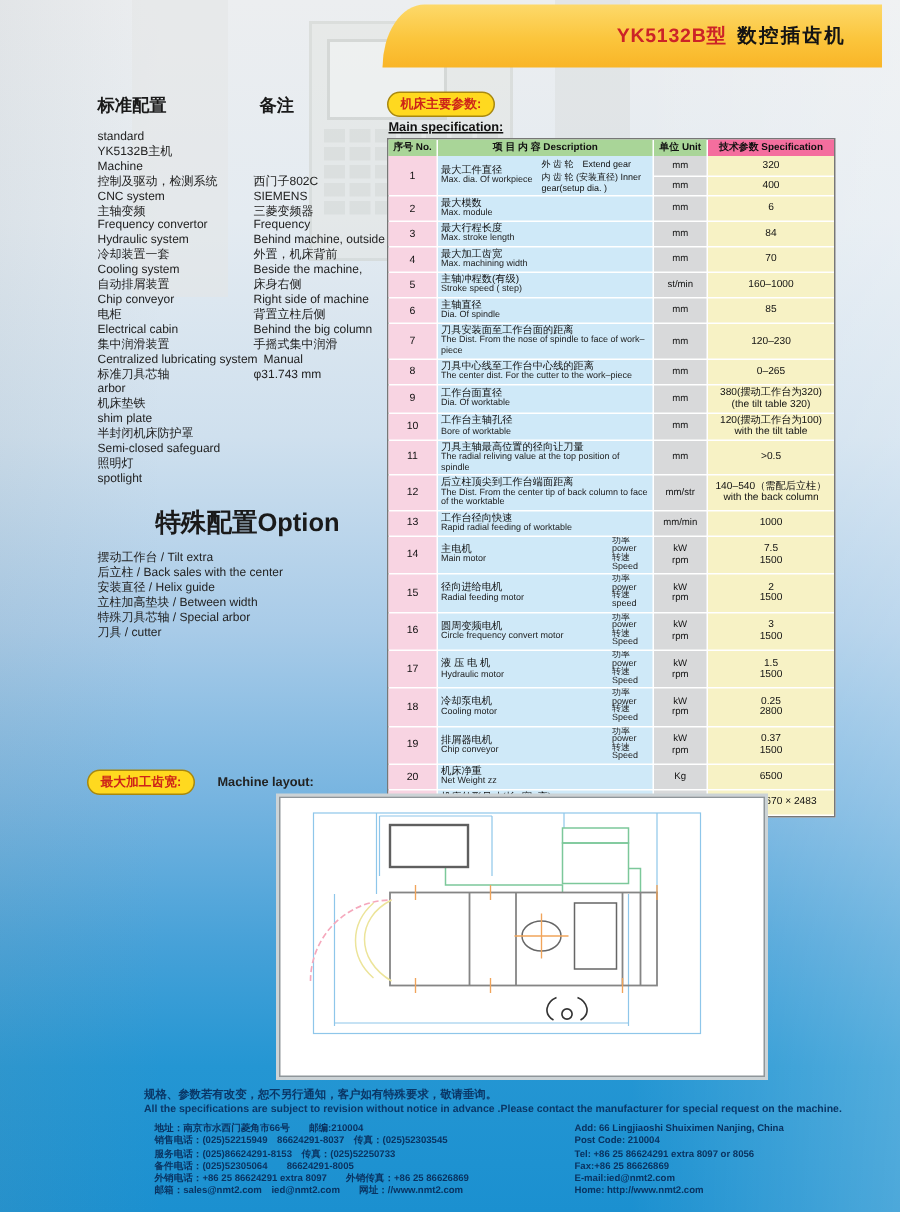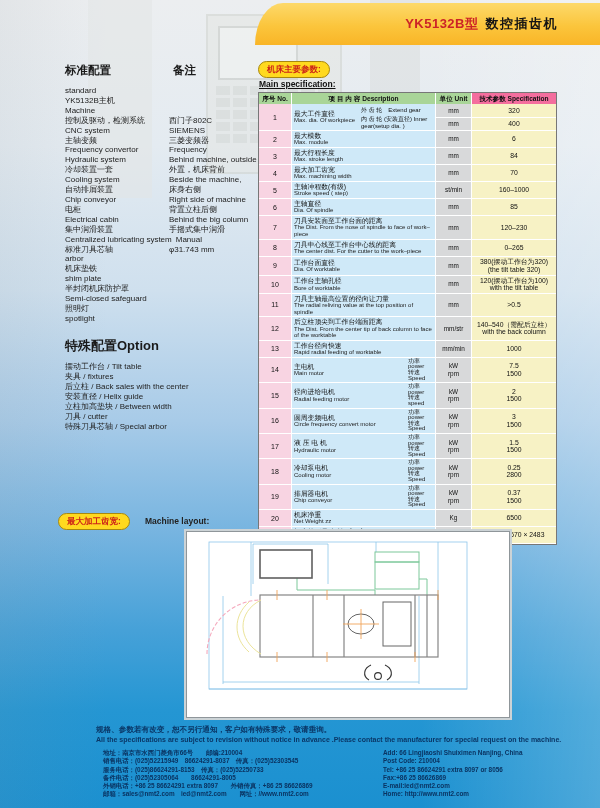--- a/index.html
+++ b/index.html
@@ -10,38 +10,38 @@
       linear-gradient(180deg,#eceef0 0%,#e4ebf1 18%,#cfe0ee 36%,#a8cbe8 52%,#76b4e0 66%,#46a1d8 78%,#2496d3 88%,#1b90d0 100%);}
   
   .photo{position:absolute;left:88px;top:0;width:340px;height:198px;opacity:.55;z-index:0;}
   .ph-strip1{position:absolute;left:0;top:0;width:64px;height:198px;background:#e3e6e6;}
   .ph-strip2{position:absolute;left:282px;top:0;width:50px;height:198px;background:#dcdfdf;}
   .ph-panel{position:absolute;left:118px;top:14px;width:132px;height:156px;background:#e4e6e3;border:2px solid #cfd2cd;}
   .ph-screen{position:absolute;left:10px;top:10px;width:76px;height:50px;background:#f2f4f0;border:2px solid #c4c7c2;}
   .ph-keys{position:absolute;left:8px;top:70px;width:116px;height:76px;display:grid;grid-template-columns:repeat(7,1fr);grid-auto-rows:9px;gap:3px;}
   .ph-key{background:#d3d6d1;}
   
-  .band{position:absolute;top:3px;left:255px;right:0;height:42px;z-index:2;
+  .band{position:absolute;top:3px;left:255px;right:12px;height:42px;z-index:2;
     background:linear-gradient(180deg,#fdd96a 0%,#fbc53c 55%,#f9b527 100%);
     border-top-left-radius:28px 42px;
-    display:flex;flex-direction:column;justify-content:center;align-items:flex-end;padding-right:42px;box-sizing:border-box;}
+    display:flex;flex-direction:column;justify-content:center;align-items:flex-end;padding-right:24px;box-sizing:border-box;}
   .t1{font-size:13px;font-weight:bold;color:#141414;letter-spacing:1.5px;line-height:14px;}
   .t1 .red{color:#cc2327;letter-spacing:0.5px;margin-right:7px;}
   .t2{font-size:10.5px;font-weight:bold;color:#141414;margin-top:2px;}
   
   .std{position:absolute;left:65px;top:63px;width:195px;z-index:2;}
   .std-head{position:relative;font-weight:bold;font-size:11.5px;color:#1a1a1a;height:14px;}
   .std-head .h2{position:absolute;left:108px;top:0;}
   #std-rows{margin-top:9px;}
   .cfg-row{display:flex;font-size:8px;line-height:9.9px;color:#222;}
   .cfg-l{min-width:100px;white-space:nowrap;padding-right:4px;}
   .cfg-r{white-space:nowrap;}
   
   .opt{position:absolute;left:65px;top:337px;width:200px;z-index:2;}
-  .opt-head{font-size:13px;font-weight:bold;color:#1a1a1a;}
+  .opt-head{font-size:17px;font-weight:bold;color:#1a1a1a;text-align:center;}
   #opt-rows{margin-top:7px;}
   .opt-row{font-size:8px;line-height:10px;color:#222;white-space:nowrap;}
   
   .badge{position:absolute;z-index:3;display:inline-flex;align-items:center;justify-content:center;
     background:#ffd91f;border:1.2px solid #a8880f;border-radius:9px;color:#ce2419;font-weight:bold;font-size:8.5px;
     padding:0 8px;height:15px;white-space:nowrap;}
   .badge-spec{left:258px;top:61px;}
   .badge-layout{left:58px;top:513px;}
   .subt{position:absolute;left:259px;top:79px;font-size:8.5px;font-weight:bold;color:#111;z-index:2;text-decoration:underline;}
   .laylabel{position:absolute;left:145px;top:516px;font-size:8.5px;font-weight:bold;color:#222;z-index:2;}
@@ -236,27 +236,26 @@
         <div class="cfg-row">
           <div class="cfg-l">spotlight</div>
           <div class="cfg-r"></div>
         </div>
       </div>
   </div>
 
   <div class="opt">
     <div class="opt-head">特殊配置Option</div>
     <div id="opt-rows">
-        <div class="opt-row">摆动工作台 /  Tilt table</div>
-        <div class="opt-row">夹具  /  fixtures</div>
+        <div class="opt-row">摆动工作台 /  Tilt extra</div>
         <div class="opt-row">后立柱  /  Back sales with the center</div>
         <div class="opt-row">安装直径  /  Helix guide</div>
         <div class="opt-row">立柱加高垫块  /  Between width</div>
+        <div class="opt-row">特殊刀具芯轴  /  Special arbor</div>
         <div class="opt-row">刀具  /  cutter</div>
-        <div class="opt-row">特殊刀具芯轴  /  Special arbor</div>
       </div>
   </div>
 
   <div class="badge badge-spec">机床主要参数:</div>
   <div class="subt">Main specification:</div>
   <div class="table">
     <div class="t-row t-head">
       <div class="t-cell c-no h-green">序号 No.</div>
       <div class="t-cell c-desc h-green" style="justify-content:center">项 目 内 容 Description</div>
       <div class="t-cell c-unit h-green">单位 Unit</div>

